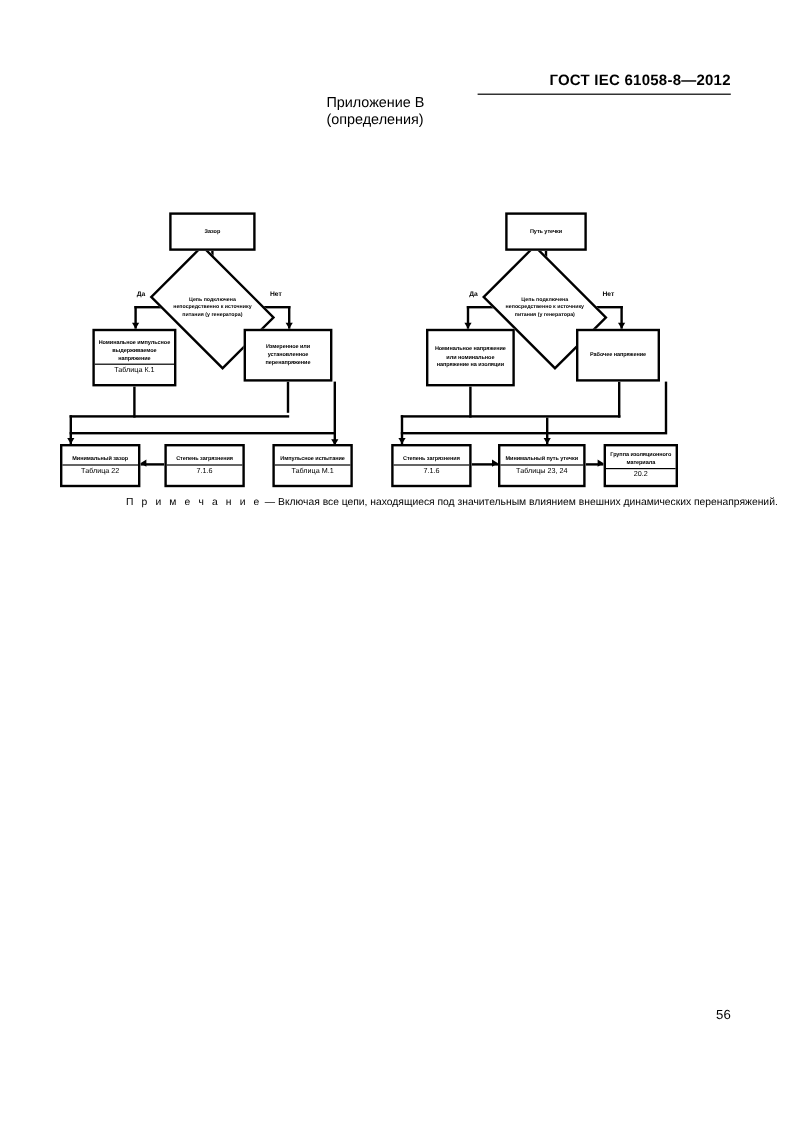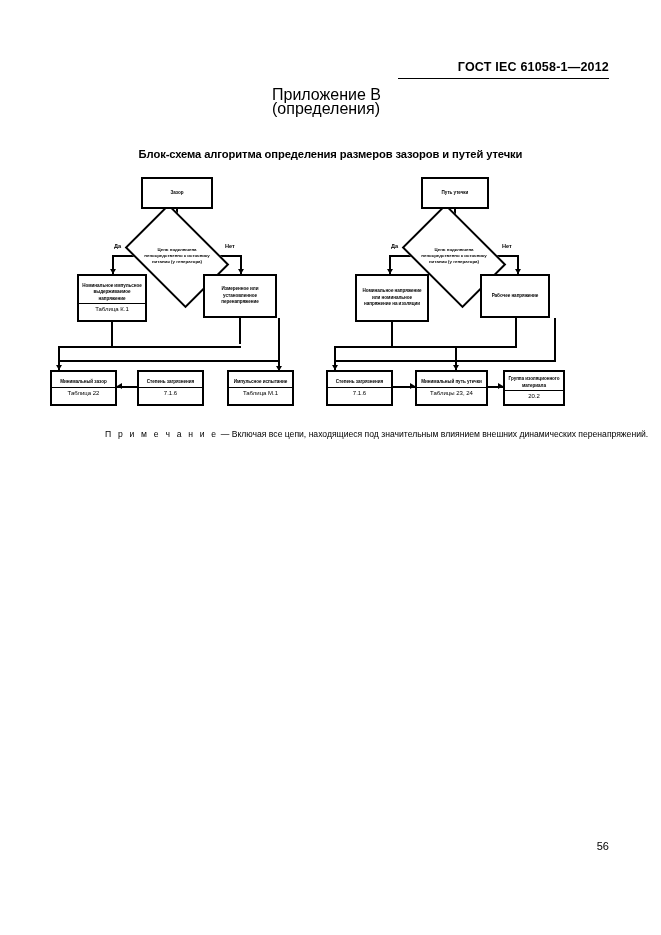--- a/index.html
+++ b/index.html
@@ -34,23 +34,23 @@
     position: absolute;
     top: 78px;
     left: 398px;
     width: 211px;
     height: 1px;
     background: #000;
   }
 
   .annex-title {
     position: absolute;
-    top: 88px;
+    top: 78px;
     left: 272px;
-    font-size: 16px;
+    font-size: 12px;
     line-height: 14px;
     white-space: nowrap;
   }
 
   .chart-title {
     position: absolute;
     top: 148px;
     left: 0;
     width: 661px;
     text-align: center;
@@ -162,21 +162,21 @@
     width: 0; height: 0;
     border-top: 3.5px solid transparent;
     border-bottom: 3.5px solid transparent;
     border-left: 5px solid #000;
     z-index: 2;
   }
 
   
   .note {
     position: absolute;
-    top: 428px;
+    top: 412px;
     left: 57px;
     width: 552px;
     font-size: 8.6px;
     line-height: 12.5px;
     text-align: justify;
     padding-left: 48px;
   }
   .note .lead {
     letter-spacing: 2.2px;
   }
@@ -186,29 +186,28 @@
     top: 840px;
     right: 52px;
     font-size: 11px;
   }
 </style>
 </head>
 <body>
 
 <div class="page">
 
-  <div class="std-header">ГОСТ IEC 61058-1—2012</div>
+  <div class="std-header">ГОСТ IEC 61058-8—2012</div>
   <div class="header-rule"></div>
 
   <div class="annex-title">
     <div>Приложение В</div>
     <div>(определения)</div>
   </div>
 
-  <div class="chart-title">Блок-схема алгоритма определения размеров зазоров и путей утечки</div>
 
   <div class="flow">
 
     <div class="node" style="left:141px; top:7px; width:72px; height:32px;">
       <div class="txt">Зазор</div>
     </div>
 
     <div class="ln lnv" style="left:176px; top:39px; height:16px;"></div>
     <div class="arrow-d" style="left:173.5px; top:50px;"></div>
 

